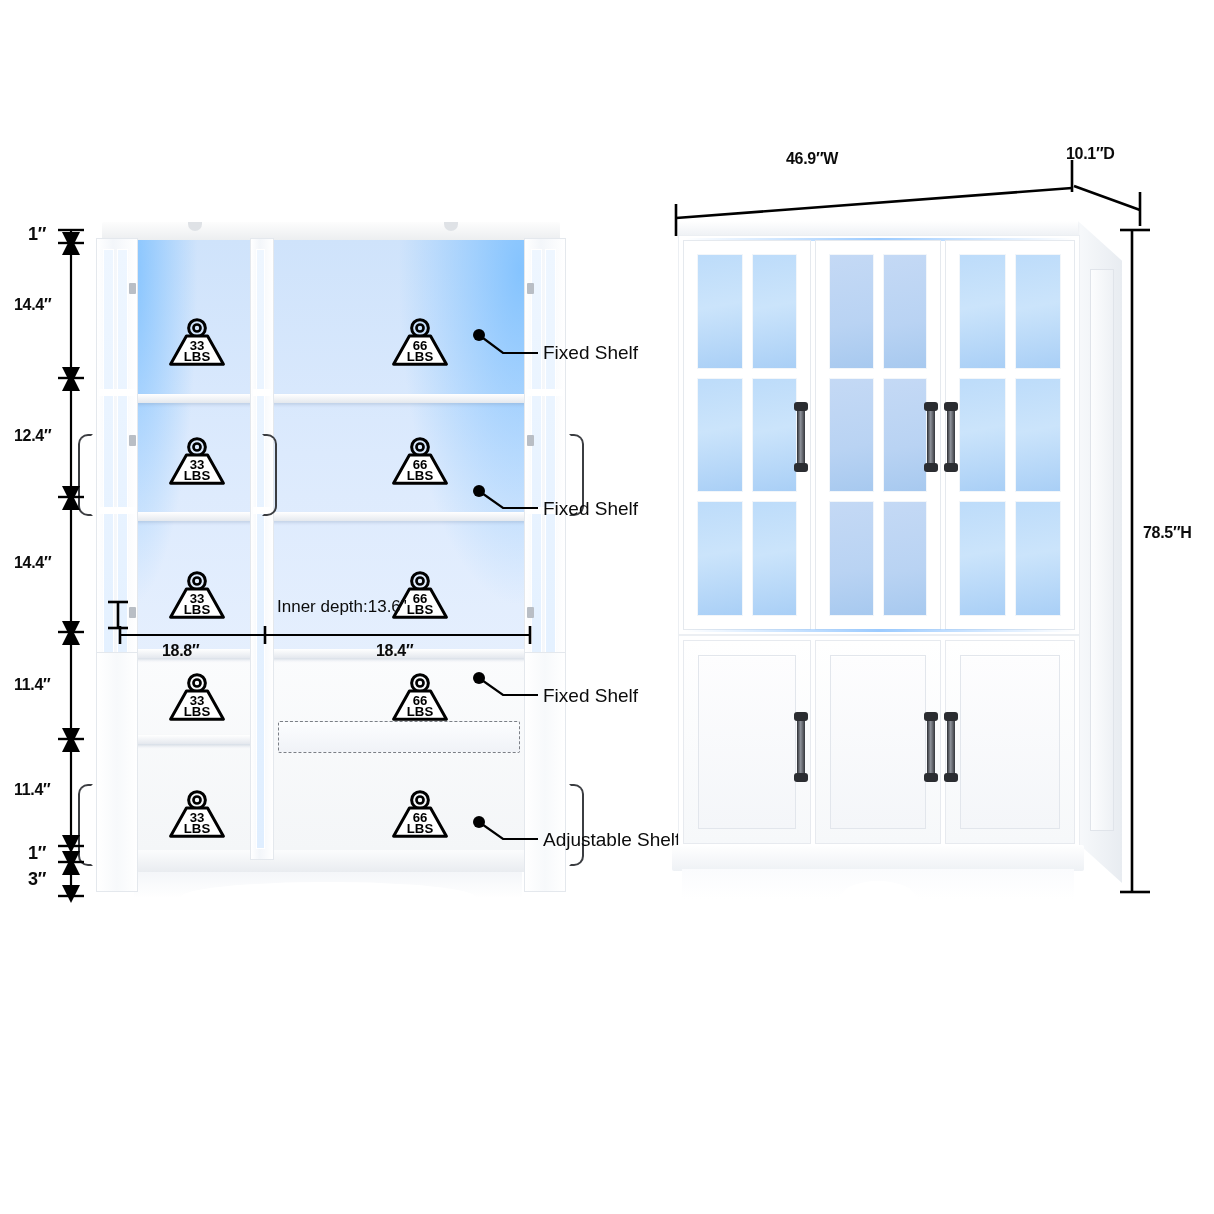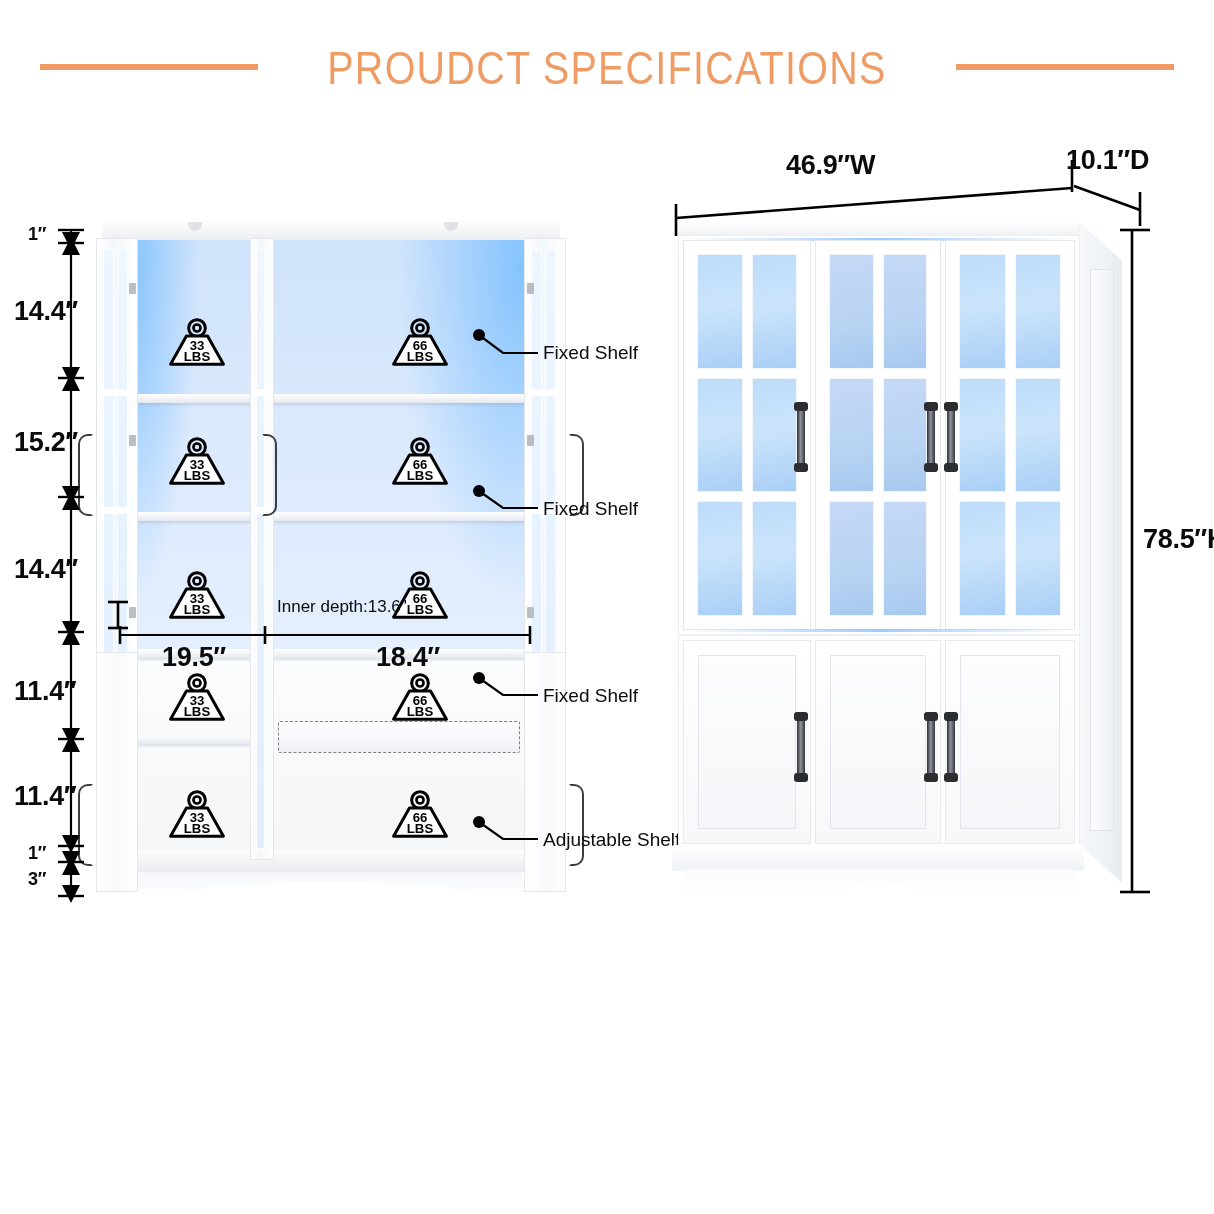--- a/index.html
+++ b/index.html
@@ -43,21 +43,21 @@
     color: #ef9b64;
     white-space: nowrap;
     transform: scaleX(0.84);
     transform-origin: center;
     font-weight: 400;
   }
 
   
   .dim-label {
     position: absolute;
-    font-size: 27px;
+    font-size: 16px;
     font-weight: 700;
     color: #0b0b0b;
     white-space: nowrap;
     letter-spacing: -0.3px;
   }
   .dim-label.small { font-size: 18px; }
   .callout-label {
     position: absolute;
     font-size: 19px;
     color: #0b0b0b;
@@ -325,25 +325,20 @@
     white-space: nowrap;
     transform: scaleX(0.95);
     transform-origin: left center;
   }
 </style>
 </head>
 <body>
 
 <div class="page">
 
-  <div class="title-bar">
-    <div class="title-rule left"></div>
-    <div class="title-text">PROUDCT SPECIFICATIONS</div>
-    <div class="title-rule right"></div>
-  </div>
 
   <div id="open-cabinet">
     <div class="cab-shell"></div>
 
     <div class="top-board"></div>
     <div class="mount-hole" style="left:92px;"></div>
     <div class="mount-hole" style="left:348px;"></div>
 
     <div class="body-left lit">
       <div class="glow-left"></div>
@@ -531,37 +526,37 @@
       <line x1="71" y1="844" x2="71" y2="743" marker-end="url(#ar)"></line>
       <line x1="71" y1="743" x2="71" y2="844" marker-end="url(#ar)"></line>
       <line x1="71" y1="848" x2="71" y2="860" marker-end="url(#ar)"></line>
       <line x1="71" y1="894" x2="71" y2="866" marker-end="url(#ar)"></line>
       <line x1="71" y1="866" x2="71" y2="894" marker-end="url(#ar)"></line>
     </g>
   </svg>
 
   <div class="dim-label small" style="left:28px; top:224px;">1″</div>
   <div class="dim-label" style="left:14px; top:296px;">14.4″</div>
-  <div class="dim-label" style="left:14px; top:427px;">15.2″</div>
+  <div class="dim-label" style="left:14px; top:427px;">12.4″</div>
   <div class="dim-label" style="left:14px; top:554px;">14.4″</div>
   <div class="dim-label" style="left:14px; top:676px;">11.4″</div>
   <div class="dim-label" style="left:14px; top:781px;">11.4″</div>
   <div class="dim-label small" style="left:28px; top:843px;">1″</div>
   <div class="dim-label small" style="left:28px; top:869px;">3″</div>
 
   <svg style="position:absolute; left:100px; top:590px; width:450px; height:70px;" viewBox="0 0 450 70">
     <line x1="20" y1="45" x2="430" y2="45" stroke="#000" stroke-width="2.2"></line>
     <line x1="20" y1="36" x2="20" y2="54" stroke="#000" stroke-width="2.6"></line>
     <line x1="165" y1="36" x2="165" y2="54" stroke="#000" stroke-width="2.6"></line>
     <line x1="430" y1="36" x2="430" y2="54" stroke="#000" stroke-width="2.6"></line>
     <line x1="18" y1="12" x2="18" y2="38" stroke="#000" stroke-width="2.6"></line>
     <line x1="8" y1="12" x2="28" y2="12" stroke="#000" stroke-width="2.6"></line>
     <line x1="8" y1="38" x2="28" y2="38" stroke="#000" stroke-width="2.6"></line>
   </svg>
-  <div class="dim-label" style="left:162px; top:642px;">19.5″</div>
+  <div class="dim-label" style="left:162px; top:642px;">18.8″</div>
   <div class="dim-label" style="left:376px; top:642px;">18.4″</div>
   <div class="callout-label" style="left:277px; top:597px; font-size:17px;">Inner depth:13.6"</div>
 
   <svg id="callouts" viewBox="0 0 1214 1214">
     <g stroke="#000" stroke-width="2.2" fill="none">
       <path d="M479 335 L503 353 L538 353"></path>
       <path d="M479 491 L503 508 L538 508"></path>
       <path d="M479 678 L503 695 L538 695"></path>
       <path d="M479 822 L503 839 L538 839"></path>
     </g>

